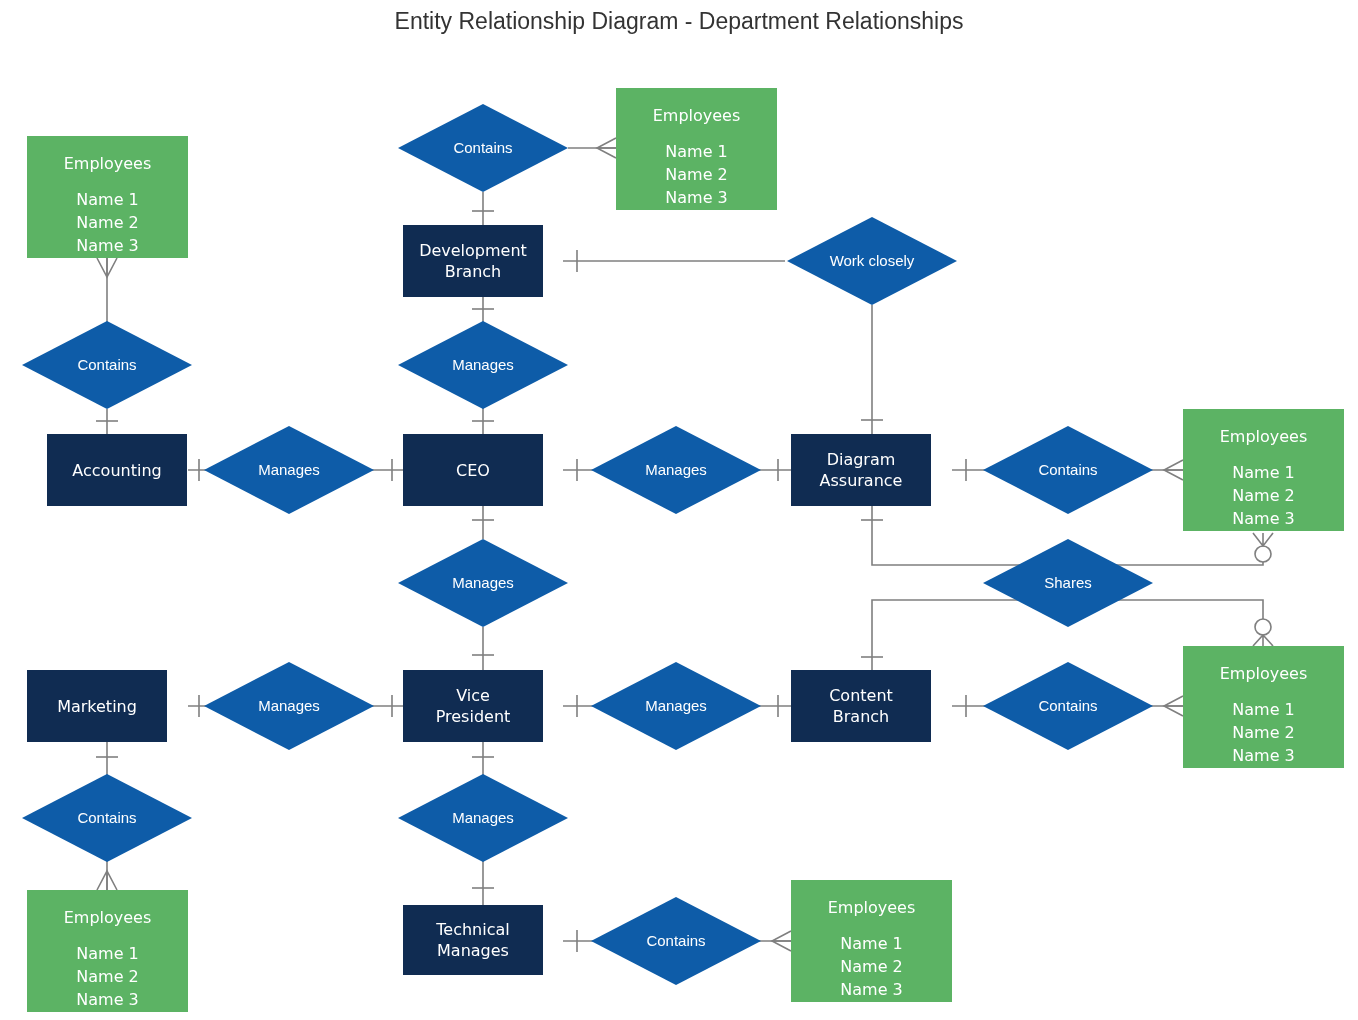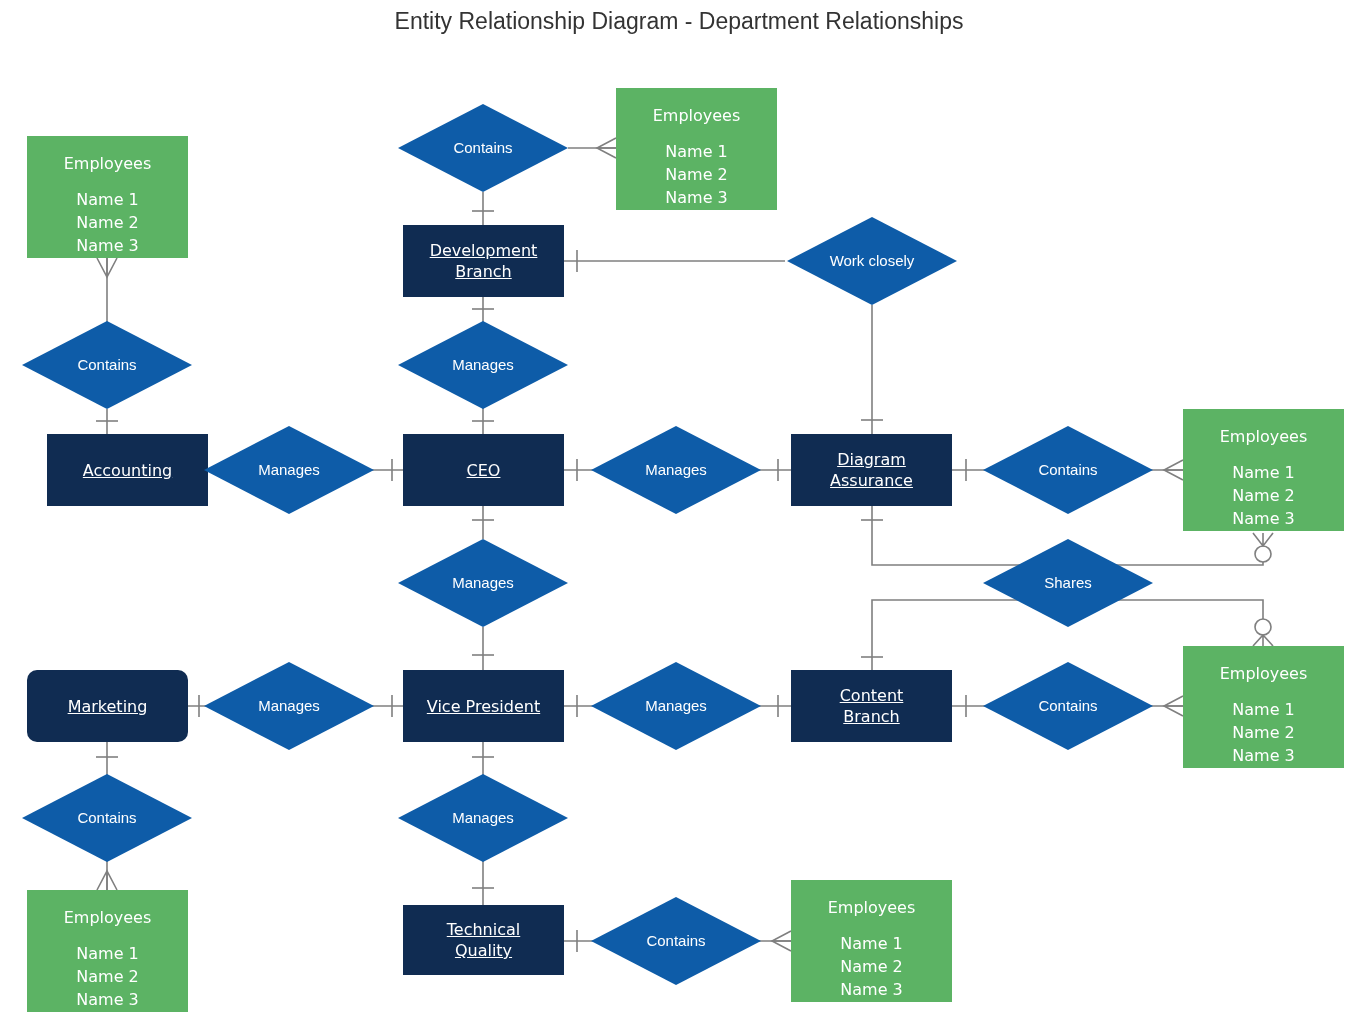--- a/index.html
+++ b/index.html
@@ -11,23 +11,23 @@
     --title-text:#333333;
   }
   html,body{margin:0;padding:0;background:#ffffff;}
   .canvas{position:relative;width:1358px;height:1020px;background:#ffffff;overflow:hidden;
           font-family:"DejaVu Sans",sans-serif;}
   .title{position:absolute;left:0;top:8px;width:100%;text-align:center;
          font-family:"Liberation Sans",sans-serif;font-size:23px;color:var(--title-text);}
   svg.wires{position:absolute;left:0;top:0;z-index:1;}
   svg.wires line,svg.wires polyline,svg.wires path{stroke:var(--connector);stroke-width:1.6;fill:none;}
   svg.wires circle{stroke:var(--connector);stroke-width:1.6;fill:#ffffff;}
-  .entity{position:absolute;z-index:2;width:161px;height:72px;background:var(--entity-fill);
+  .entity{position:absolute;z-index:2;width:140px;height:72px;background:var(--entity-fill);
           color:var(--node-text);display:flex;align-items:center;justify-content:center;
-          text-align:center;font-size:16px;line-height:21px;padding:0 22px;box-sizing:border-box;text-decoration:underline;}
+          text-align:center;font-size:16px;line-height:21px;padding:0 22px;box-sizing:border-box;}
   .attr{position:absolute;z-index:2;width:161px;height:122px;background:var(--attribute-fill);
         color:var(--node-text);text-align:center;font-size:16px;box-sizing:border-box;padding-top:18px;}
   .attr .names{margin-top:15px;line-height:23px;}
   .diamond{position:absolute;z-index:3;width:170px;height:88px;}
   .diamond svg{position:absolute;left:0;top:0;}
   .diamond .lbl{position:absolute;left:0;top:0;width:100%;height:100%;display:flex;
                 align-items:center;justify-content:center;text-align:center;
                 color:var(--node-text);font-family:"Liberation Sans",sans-serif;
                 font-size:15px;line-height:18px;}
   .diamond .lbl span{max-width:92px;}
@@ -172,31 +172,31 @@
   </div>
   <div class="entity" style="left:403px;top:434px;">
     <span>CEO</span>
   </div>
   <div class="entity" style="left:27px;top:434px;margin-left:20px;">
     <span>Accounting</span>
   </div>
   <div class="entity" style="left:791px;top:434px;">
     <span>Diagram Assurance</span>
   </div>
-  <div class="entity" style="left:27px;top:670px;border-radius:10px;">
+  <div class="entity" style="left:27px;top:670px;">
     <span>Marketing</span>
   </div>
   <div class="entity" style="left:403px;top:670px;">
     <span>Vice President</span>
   </div>
   <div class="entity" style="left:791px;top:670px;">
     <span>Content Branch</span>
   </div>
   <div class="entity" style="left:403px;top:905px;height:70px;">
-    <span>Technical Quality</span>
+    <span>Technical Manages</span>
   </div>
 
   <div class="attr" style="left:27px;top:136px;">
     <div>Employees</div>
     <div class="names">
       <div>Name 1</div>
       <div>Name 2</div>
       <div>Name 3</div>
     </div>
   </div>

